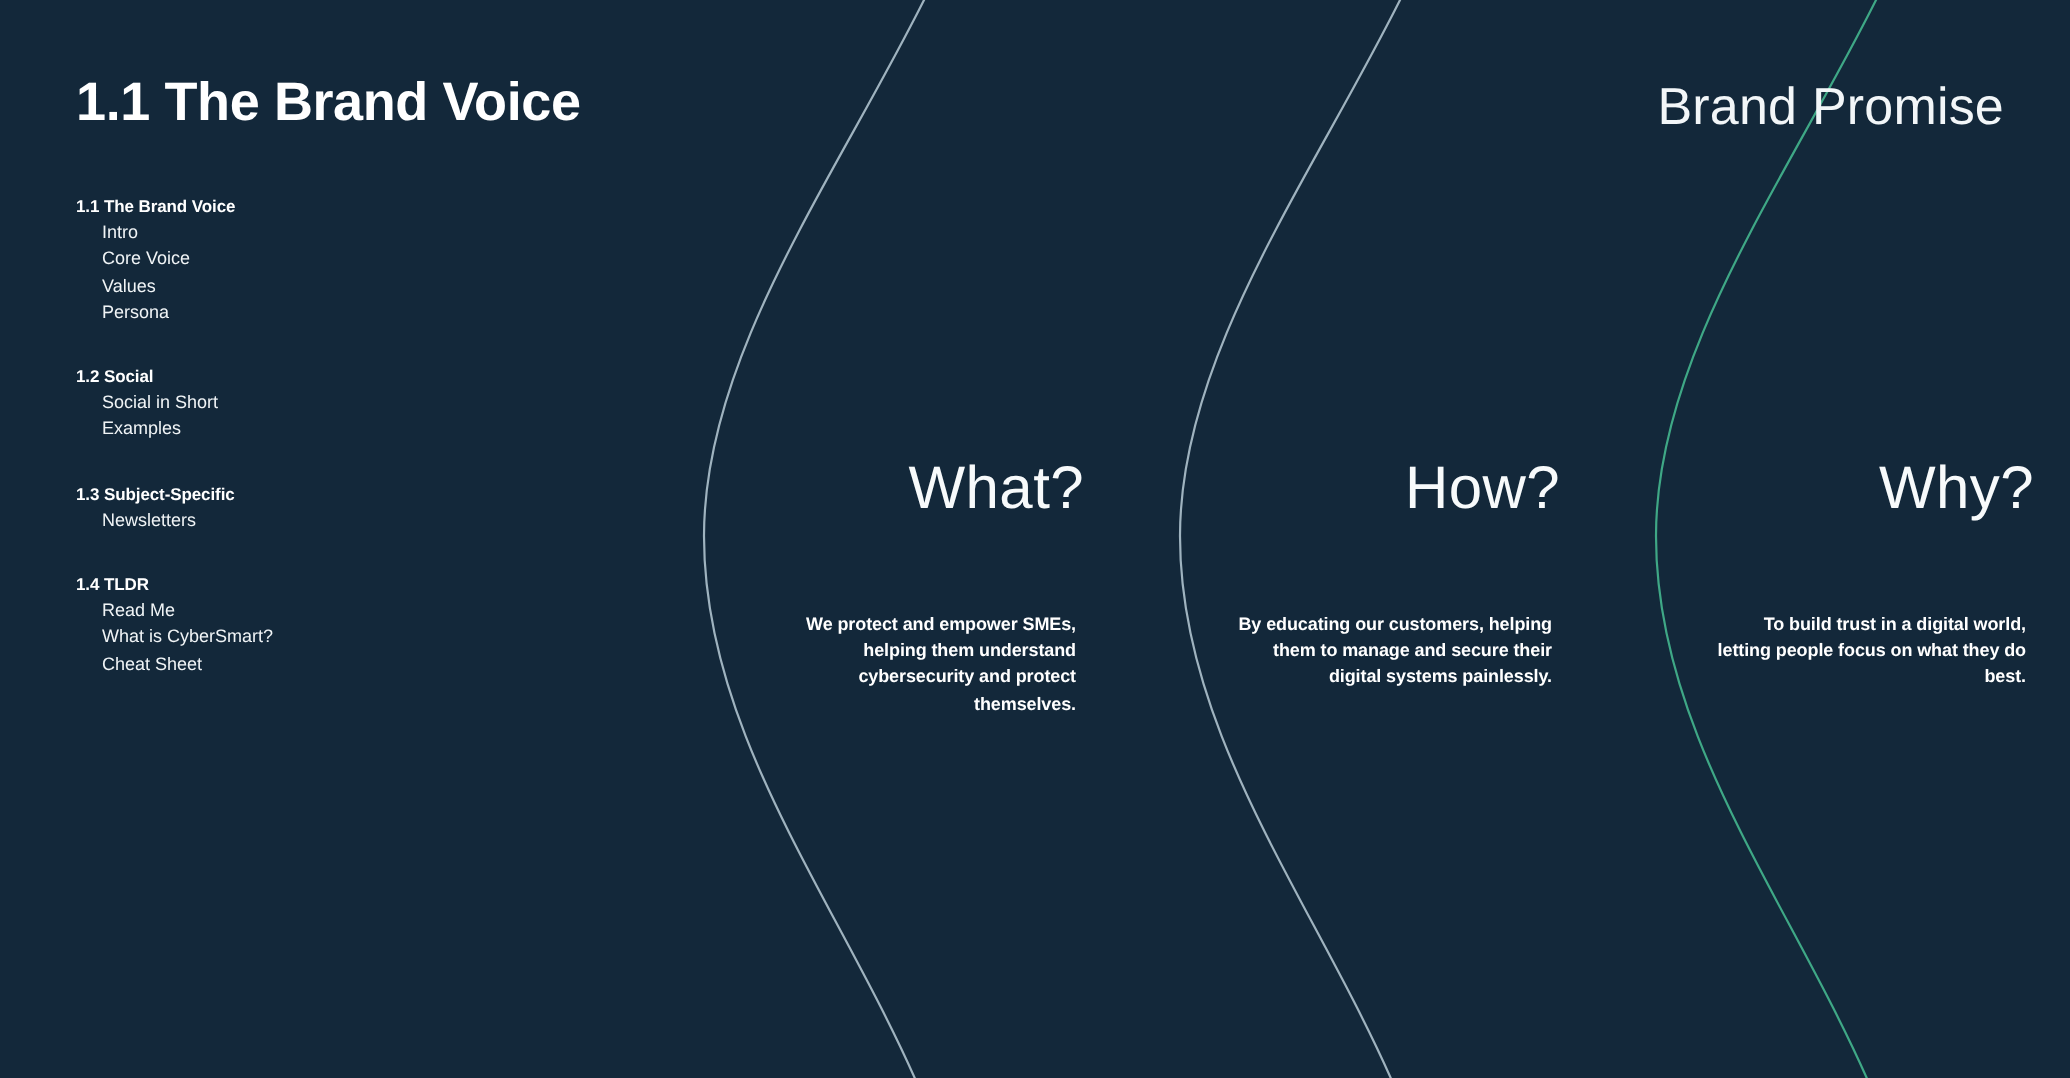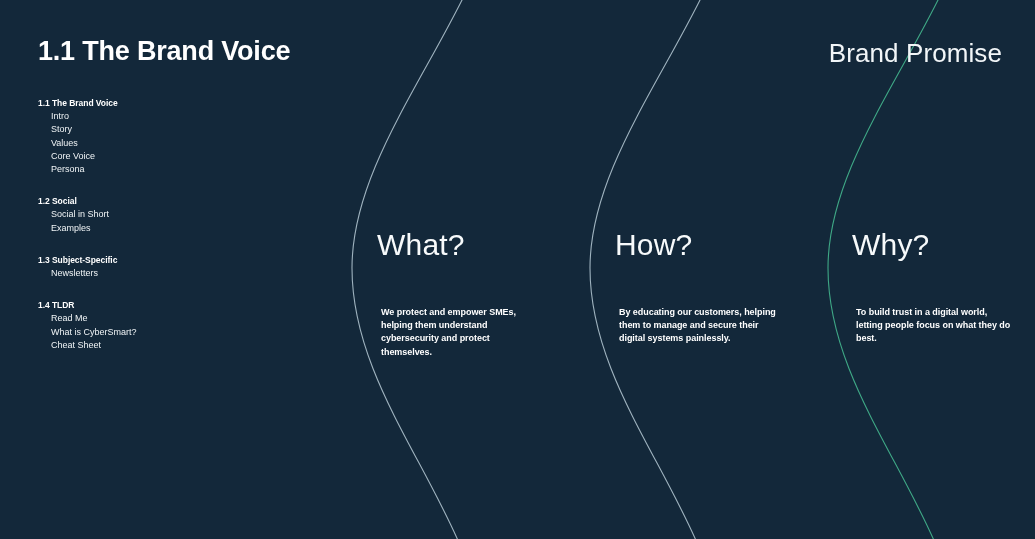--- a/index.html
+++ b/index.html
@@ -87,21 +87,21 @@
     line-height: 13.3px;
     padding-left: 13px;
     white-space: nowrap;
     cursor: pointer;
   }
 
   
   .col {
     position: absolute;
     width: 165px;
-    text-align: left;
+    text-align: right;
   }
 
   .col-what { left: 377px; top: 228px; }
   .col-how  { left: 615px; top: 228px; }
   .col-why  { left: 852px; top: 228px; }
 
   .col-heading {
     font-size: 30px;
     font-weight: 300;
     color: #f7fafb;
@@ -133,23 +133,22 @@
 
   <div class="page-title">1.1 The Brand Voice</div>
 
   <div class="promise-title">Brand Promise</div>
 
   <nav class="sidebar">
 
     <div class="nav-group">
       <div class="nav-group-title">1.1 The Brand Voice</div>
       <div class="nav-item">Intro</div>
-      <div class="nav-item">Story</div>
+      <div class="nav-item">Core Voice</div>
       <div class="nav-item">Values</div>
-      <div class="nav-item">Core Voice</div>
       <div class="nav-item">Persona</div>
     </div>
 
     <div class="nav-group">
       <div class="nav-group-title">1.2 Social</div>
       <div class="nav-item">Social in Short</div>
       <div class="nav-item">Examples</div>
     </div>
 
     <div class="nav-group">

